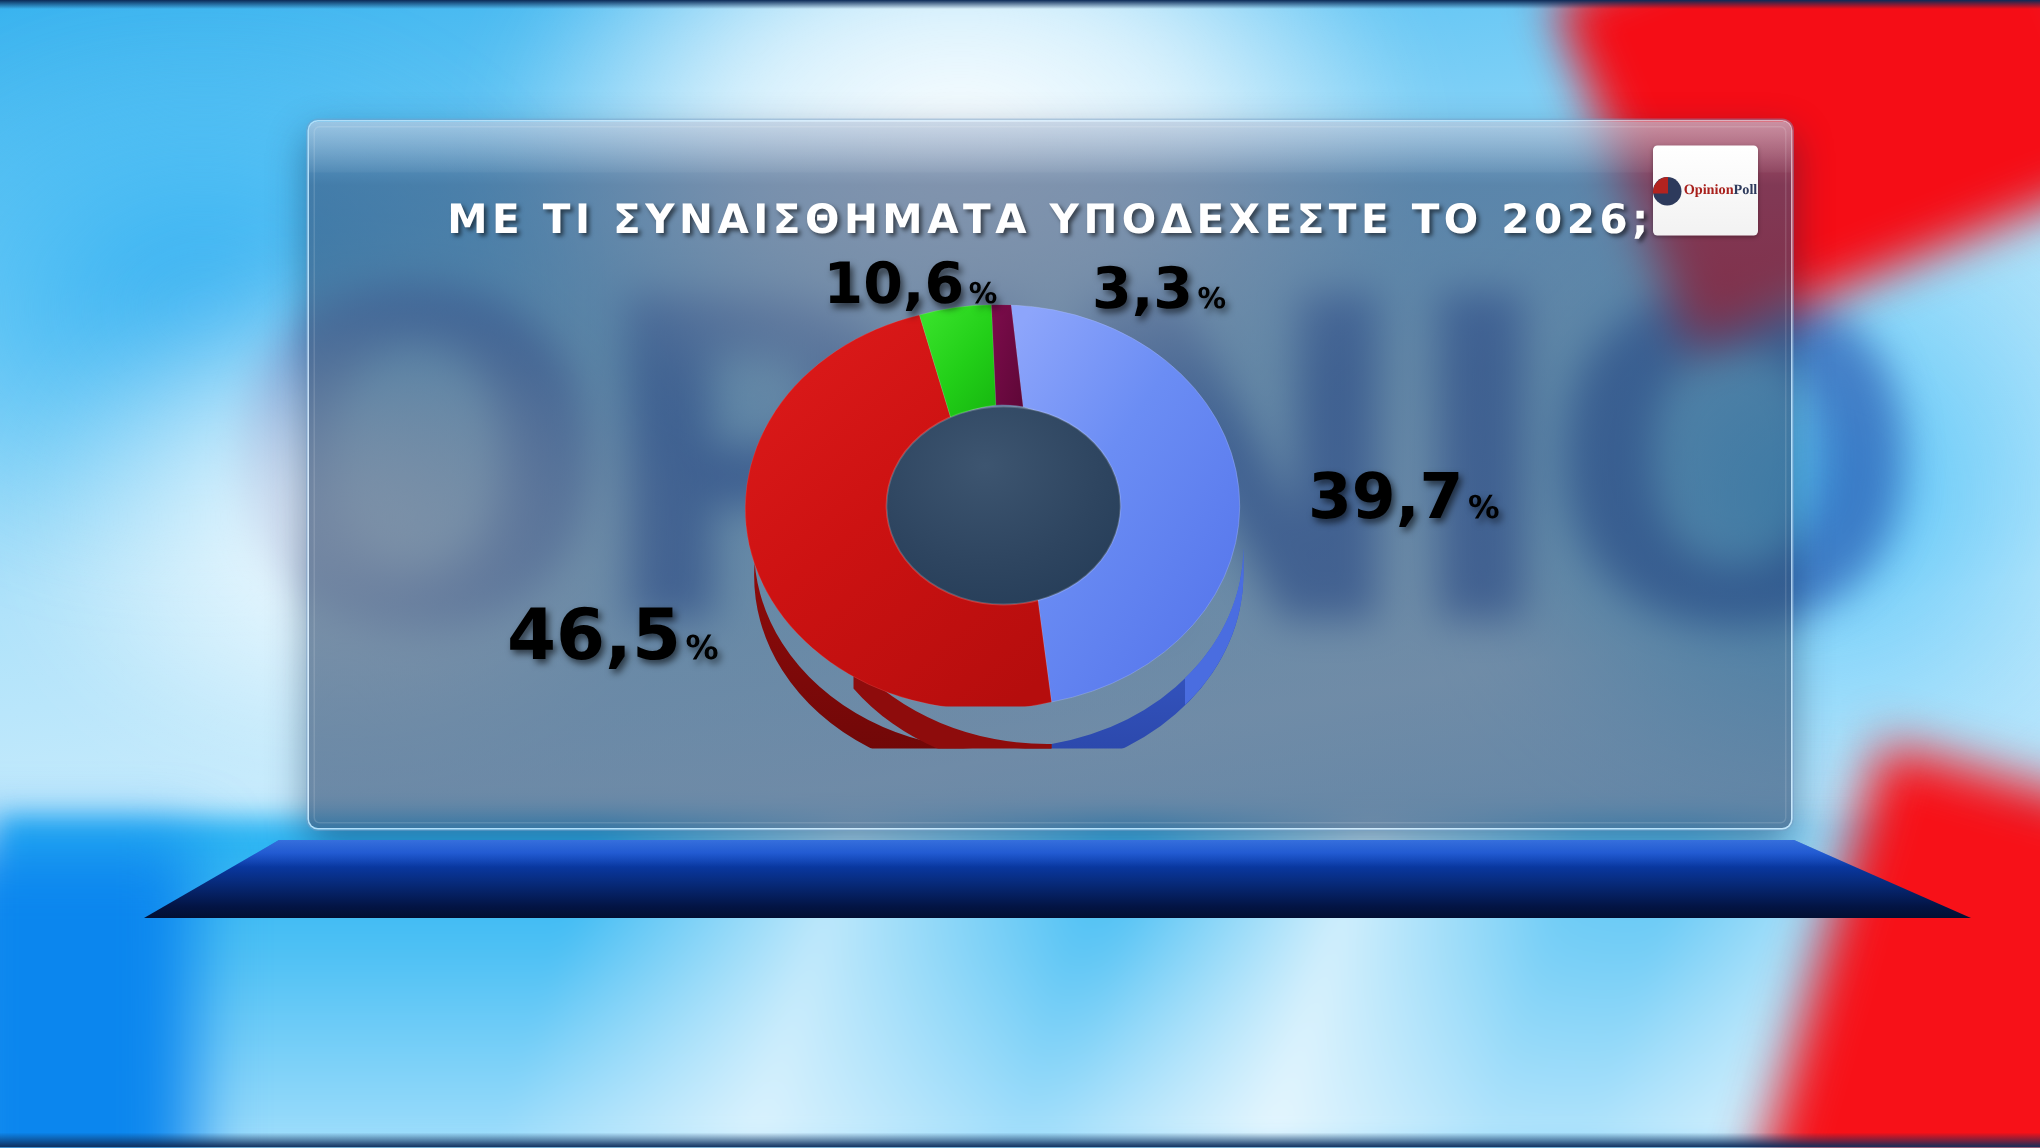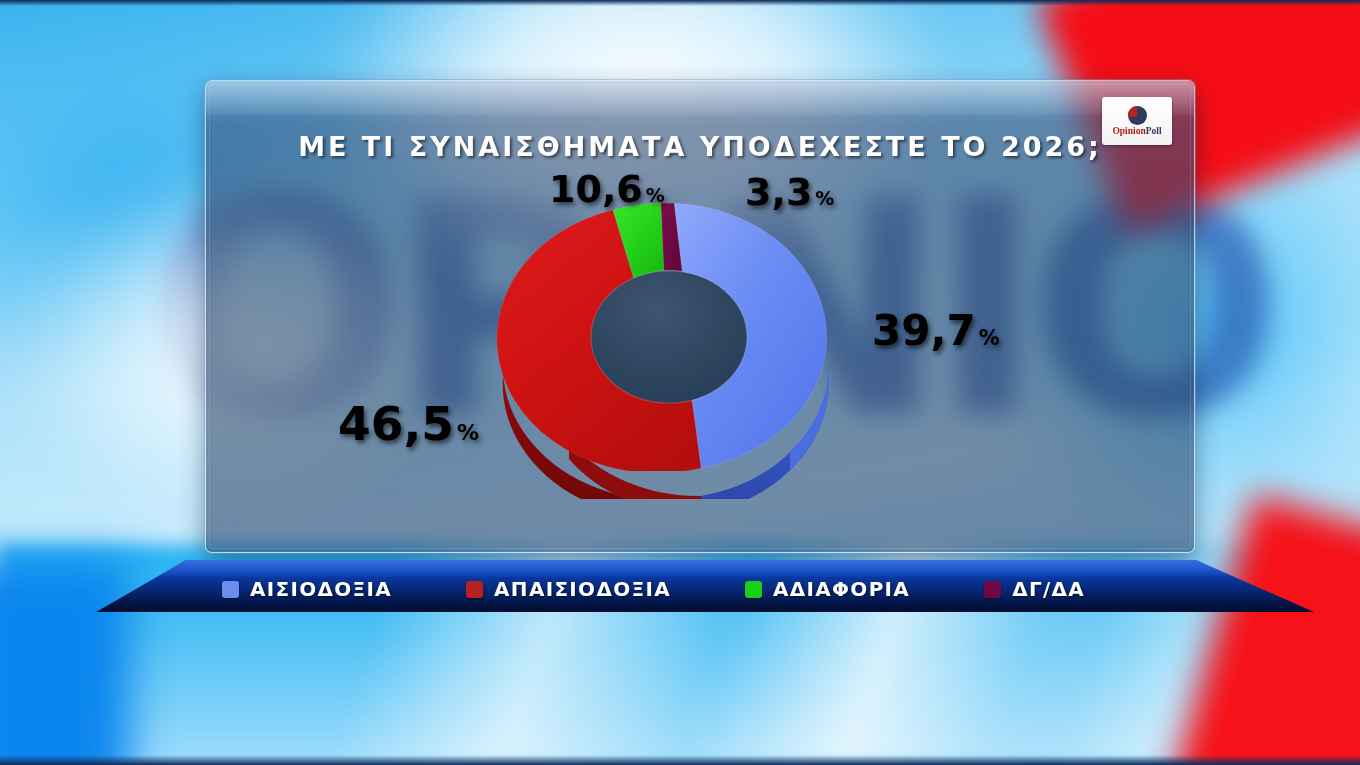--- a/index.html
+++ b/index.html
@@ -107,25 +107,25 @@
     text-align:center;
     color:#ffffff;
     font-size:27px; font-weight:bold; letter-spacing:3px;
     text-shadow:2px 2px 3px rgba(0,0,0,.55);
     font-family:"DejaVu Sans", sans-serif;
     margin-top:19px;
   }
 
   #logo{
     position:absolute; right:22px; top:16px;
-    width:70px; height:48px;
+    width:70px; height:60px;
     background:linear-gradient(180deg,#ffffff,#f2f2f2);
     border-radius:3px;
     box-shadow:0 1px 3px rgba(0,0,0,.35);
-    display:flex; flex-direction:column; align-items:center; justify-content:center;
+    display:flex; flex-direction:row; align-items:center; justify-content:center;
     gap:1px;
   }
   .logo-mark{ position:relative; width:19px; height:19px; }
   .logo-mark .disc{
     position:absolute; inset:0; border-radius:50%;
     background:#2d3a5c;
   }
   .logo-mark .wedge{
     position:absolute; left:0; top:0; width:50%; height:62%;
     background:#b3231f;
@@ -148,21 +148,21 @@
   .val{
     position:absolute;
     color:#000000; font-weight:bold;
     font-family:"DejaVu Sans", sans-serif;
     text-shadow:2px 3px 5px rgba(0,0,0,.6);
     white-space:nowrap;
   }
   .val .num{ font-size:38px; letter-spacing:0px; }
   .val .pct{ font-size:19px; margin-left:3px; }
   #val-adiaforia{ left:549px; top:167px; }
-  #val-dgda   { left:745px; top:170px; }
+  #val-dgda   { left:728px; top:170px; }
   #val-aisiodoxia{ left:872px; top:306px; }
   #val-apaisiodoxia{ left:338px; top:396px; }
   #val-apaisiodoxia .num{ font-size:47px; }
   #val-apaisiodoxia .pct{ font-size:22px; }
   #val-aisiodoxia .num{ font-size:42px; }
   #val-aisiodoxia .pct{ font-size:21px; }
 
   
   #legend{
     position:absolute; left:0; top:560px; width:1360px; height:60px;
@@ -307,31 +307,13 @@
 <div class="val" id="val-aisiodoxia">
   <span class="num">39,7</span><span class="pct">%</span>
 </div>
 <div class="val" id="val-apaisiodoxia">
   <span class="num">46,5</span><span class="pct">%</span>
 </div>
 
 <div id="legend">
   <div id="legend-shape"></div>
   <div id="legend-hi"></div>
-  <div id="legend-items">
-    <div class="legend-item">
-      <span class="swatch" style="background: rgb(107, 141, 242);"></span>
-      <span class="legend-label">ΑΙΣΙΟΔΟΞΙΑ</span>
-    </div>
-    <div class="legend-item">
-      <span class="swatch" style="background: rgb(181, 34, 31);"></span>
-      <span class="legend-label">ΑΠΑΙΣΙΟΔΟΞΙΑ</span>
-    </div>
-    <div class="legend-item">
-      <span class="swatch" style="background: rgb(24, 208, 24);"></span>
-      <span class="legend-label">ΑΔΙΑΦΟΡΙΑ</span>
-    </div>
-    <div class="legend-item">
-      <span class="swatch" style="background: rgb(109, 10, 69);"></span>
-      <span class="legend-label">ΔΓ/ΔΑ</span>
-    </div>
-  </div>
 </div>
 
 </body></html>

